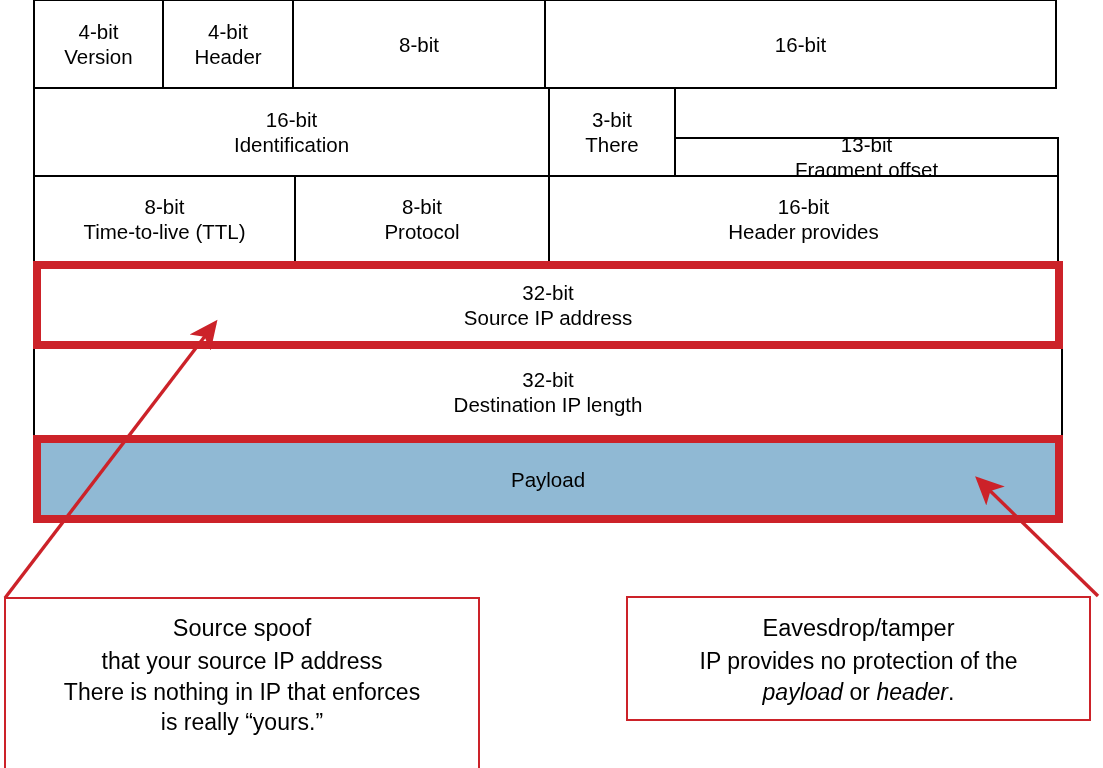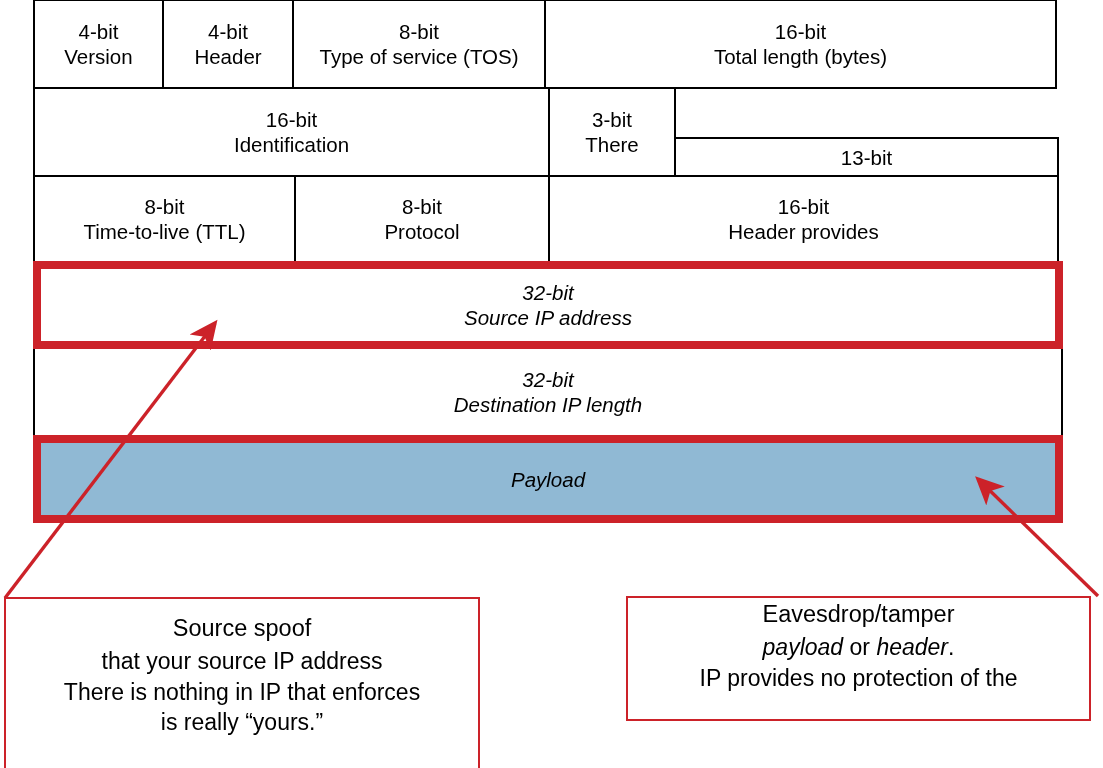--- a/index.html
+++ b/index.html
@@ -71,21 +71,21 @@
   .r2 .c1 { width: 517px; }
   .r2 .c2 { width: 128px; }
   .r2 .c3 { width: 385px; margin-top: 48px; }
 
   
   .r3 .c1 { width: 263px; }
   .r3 .c2 { width: 256px; }
   .r3 .c3 { width: 511px; }
 
   
-  .r4 .c1, .r5 .c1, .r6 .c1 { width: 1030px; font-style: italic; }
+  .r4 .c1, .r5 .c1, .r6 .c1 { width: 1030px; }
 
   
   .cell.highlight {
     border: 8px solid #cc2229;
     z-index: 5;
   }
   .cell.payload {
     background: #90b9d4;
   }
 
@@ -115,21 +115,21 @@
     top: 597px;
     width: 476px;
     height: 180px;
     padding-top: 14px;
   }
   #callout-right {
     left: 625px;
     top: 596px;
     width: 465px;
     height: 125px;
-    padding-top: 1px;
+    padding-top: 15px;
   }
 
   
   #arrows {
     position: absolute;
     left: 0; top: 0;
     width: 1103px;
     height: 768px;
     pointer-events: none;
     z-index: 15;
@@ -146,39 +146,38 @@
       <div class="cell c1">
         <span class="l1">4-bit</span>
         <span class="l2">Version</span>
       </div>
       <div class="cell c2">
         <span class="l1">4-bit</span>
         <span class="l2">Header</span>
       </div>
       <div class="cell c3">
         <span class="l1">8-bit</span>
-        <span class="l2">Type of service (TOS)</span>
       </div>
       <div class="cell c4">
         <span class="l1">16-bit</span>
-        <span class="l2">Total length (bytes)</span>
       </div>
     </div>
 
     <div class="hrow r2">
       <div class="cell c1">
         <span class="l1">16-bit</span>
         <span class="l2">Identification</span>
       </div>
       <div class="cell c2">
         <span class="l1">3-bit</span>
         <span class="l2">There</span>
       </div>
       <div class="cell c3">
         <span class="l1">13-bit</span>
+        <span class="l2">Fragment offset</span>
       </div>
     </div>
 
     <div class="hrow r3">
       <div class="cell c1">
         <span class="l1">8-bit</span>
         <span class="l2">Time-to-live (TTL)</span>
       </div>
       <div class="cell c2">
         <span class="l1">8-bit</span>
@@ -224,17 +223,17 @@
 
   <div class="callout" id="callout-left">
     <span class="title">Source spoof</span>
     <span class="line">that your source IP address</span>
     <span class="line">There is nothing in IP that enforces</span>
     <span class="line">is really “yours.”</span>
   </div>
 
   <div class="callout" id="callout-right">
     <span class="title">Eavesdrop/tamper</span>
+    <span class="line">IP provides no protection of the</span>
     <span class="line"><em>payload</em><span> or </span><em>header</em><span>.</span></span>
-    <span class="line">IP provides no protection of the</span>
   </div>
 
 </div>
 
 </body></html>

